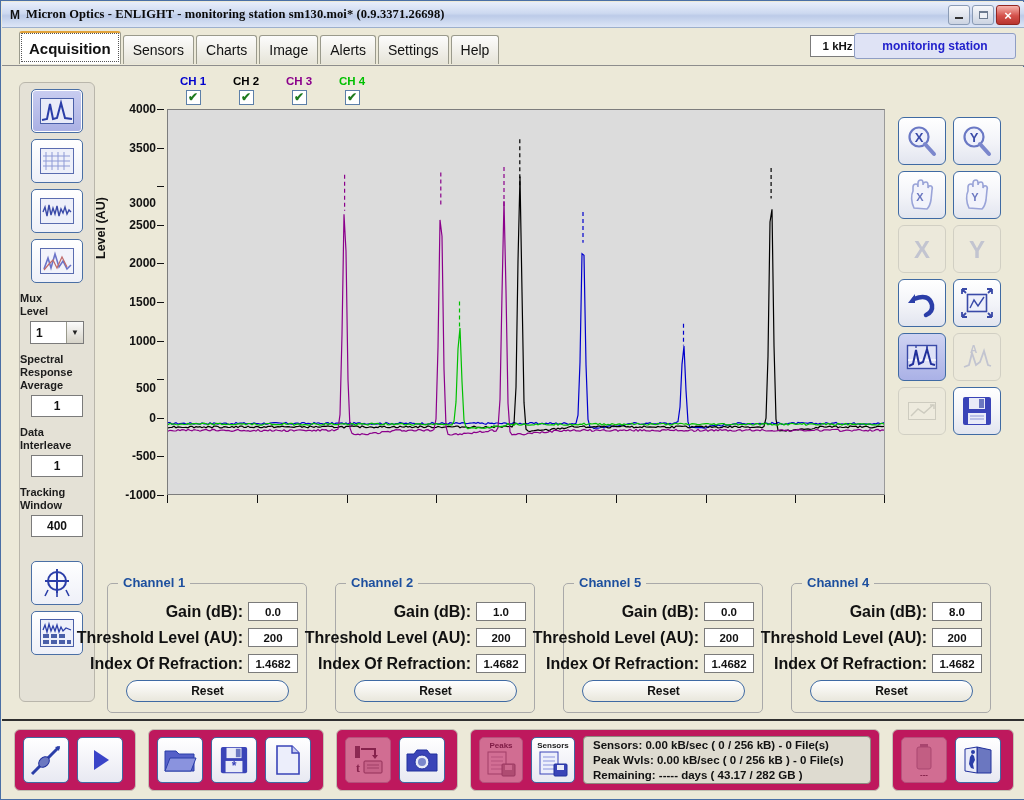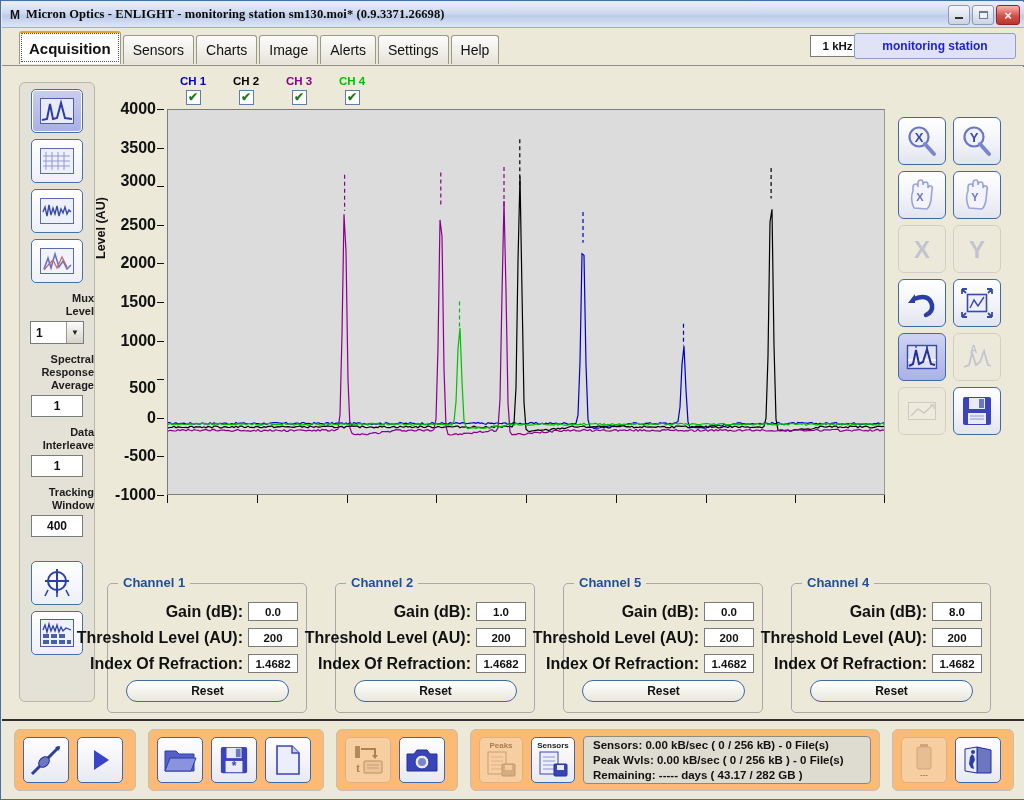--- a/index.html
+++ b/index.html
@@ -102,21 +102,21 @@
     border:1px solid #4a6fa5; border-radius:5px;
     background:linear-gradient(to bottom,#ffffff,#eef0f8);
     display:flex; align-items:center; justify-content:center;
   }
   .sb-btn.selected {
     background:linear-gradient(to bottom,#c9cdf0,#aab0e4);
     box-shadow:inset 0 0 0 1px #fff;
   }
   .sb-btn svg { display:block; }
   .sb-label {
-    text-align:right; font-size:11px; font-weight:bold; color:#1c1c1c;
+    text-align:left; font-size:11px; font-weight:bold; color:#1c1c1c;
     margin-top:9px; line-height:13px;
   }
   .sb-field {
     width:52px; height:22px; margin:3px auto 0 auto;
     background:#fff; border:1px solid #7b7b7b;
     display:flex; align-items:center; justify-content:center;
     font-size:12px; font-weight:bold; color:#111;
   }
   .sb-select {
     width:54px; height:23px; margin:3px auto 0 auto;
@@ -148,21 +148,21 @@
   
   #chartwrap { position:absolute; left:100px; top:42px; width:800px; height:420px; }
   #ylabel {
     position:absolute; left:-8px; top:150px;
     transform:rotate(-90deg); transform-origin:left top;
     font-size:12.5px; font-weight:bold; color:#111; white-space:nowrap;
   }
   #yticks { position:absolute; left:0; top:0; width:62px; height:390px; }
   .ytick {
     position:absolute; right:8px; transform:translateY(-50%);
-    font-size:16px; font-weight:bold; color:#111; white-space:nowrap;
+    font-size:12px; font-weight:bold; color:#111; white-space:nowrap;
   }
   .ytickmark { position:absolute; right:0; width:7px; height:1px; background:#111; }
   #plot {
     position:absolute; left:65px; top:0px; width:718px; height:386px;
     background:#dcdcdc; border:1px solid #7d7d7d; border-right-color:#9a9a9a;
     overflow:hidden;
   }
   #plot svg { position:absolute; left:0; top:0; }
   #xaxis { position:absolute; left:65px; top:386px; width:718px; height:10px; }
   .xtick { position:absolute; top:0; width:1px; height:8px; background:#111; }
@@ -215,21 +215,21 @@
   .rt-btn.sel { background:linear-gradient(to bottom,#cfd3f2,#aab1e6); }
   .rt-btn.dim { opacity:0.32; border-color:#9a9a9a; background:#eeece2; }
 
   
   #bottombar {
     position:absolute; left:1px; top:718px; width:1022px; height:80px;
     background:#ece9d8; border-top:2px solid #2f2f2f;
   }
   .bgroup {
     position:absolute; top:8px; height:62px;
-    border:1px solid #c2bfb4; border-radius:6px; background:#fdba74;
+    border:1px solid #c2bfb4; border-radius:6px; background:#be185d;
     display:flex; align-items:center; padding:0 8px; gap:8px;
   }
   .bbtn {
     width:46px; height:46px; border:1px solid #3f6aa3; border-radius:5px;
     background:linear-gradient(to bottom,#ffffff,#e8e9f2);
     display:flex; align-items:center; justify-content:center;
     position:relative;
   }
   .bbtn.dim { opacity:0.40; border-color:#a8a8a8; background:#eeece2; }
   .bbtn .caption {
@@ -386,21 +386,21 @@
       </div>
     </div>
 
     <div id="chartwrap">
       <div id="ylabel">Level (AU)</div>
       <div id="yticks">
           <div class="ytick" style="top: 0px;">4000</div>
           <div class="ytickmark" style="top: 0px;"></div>
           <div class="ytick" style="top: 38.6px;">3500</div>
           <div class="ytickmark" style="top: 38.6px;"></div>
-          <div class="ytick" style="top: 72px;">3000</div>
+          <div class="ytick" style="top: 94px;">3000</div>
           <div class="ytickmark" style="top: 77.2px;"></div>
           <div class="ytick" style="top: 115.8px;">2500</div>
           <div class="ytickmark" style="top: 115.8px;"></div>
           <div class="ytick" style="top: 154.4px;">2000</div>
           <div class="ytickmark" style="top: 154.4px;"></div>
           <div class="ytick" style="top: 193px;">1500</div>
           <div class="ytickmark" style="top: 193px;"></div>
           <div class="ytick" style="top: 231.6px;">1000</div>
           <div class="ytickmark" style="top: 231.6px;"></div>
           <div class="ytick" style="top: 279px; margin-left: 17px;">500</div>

